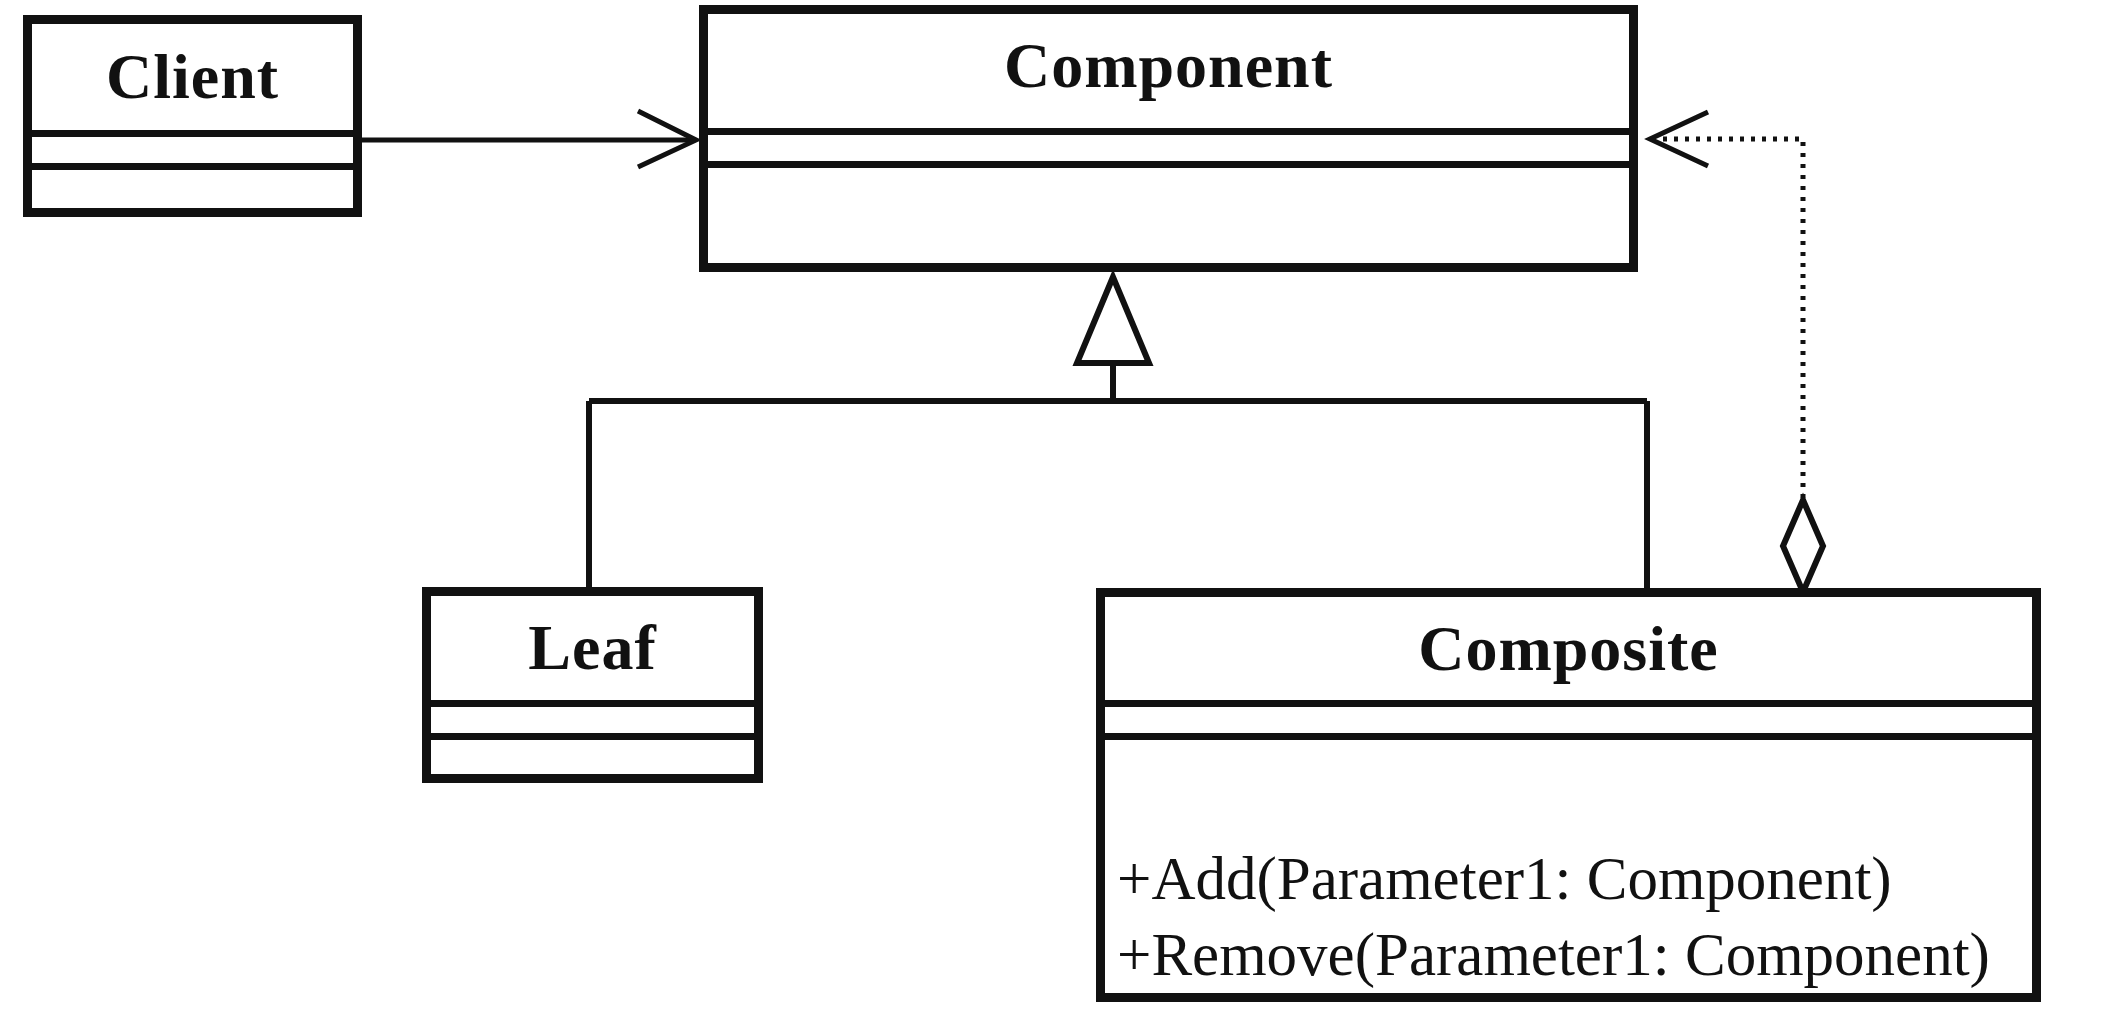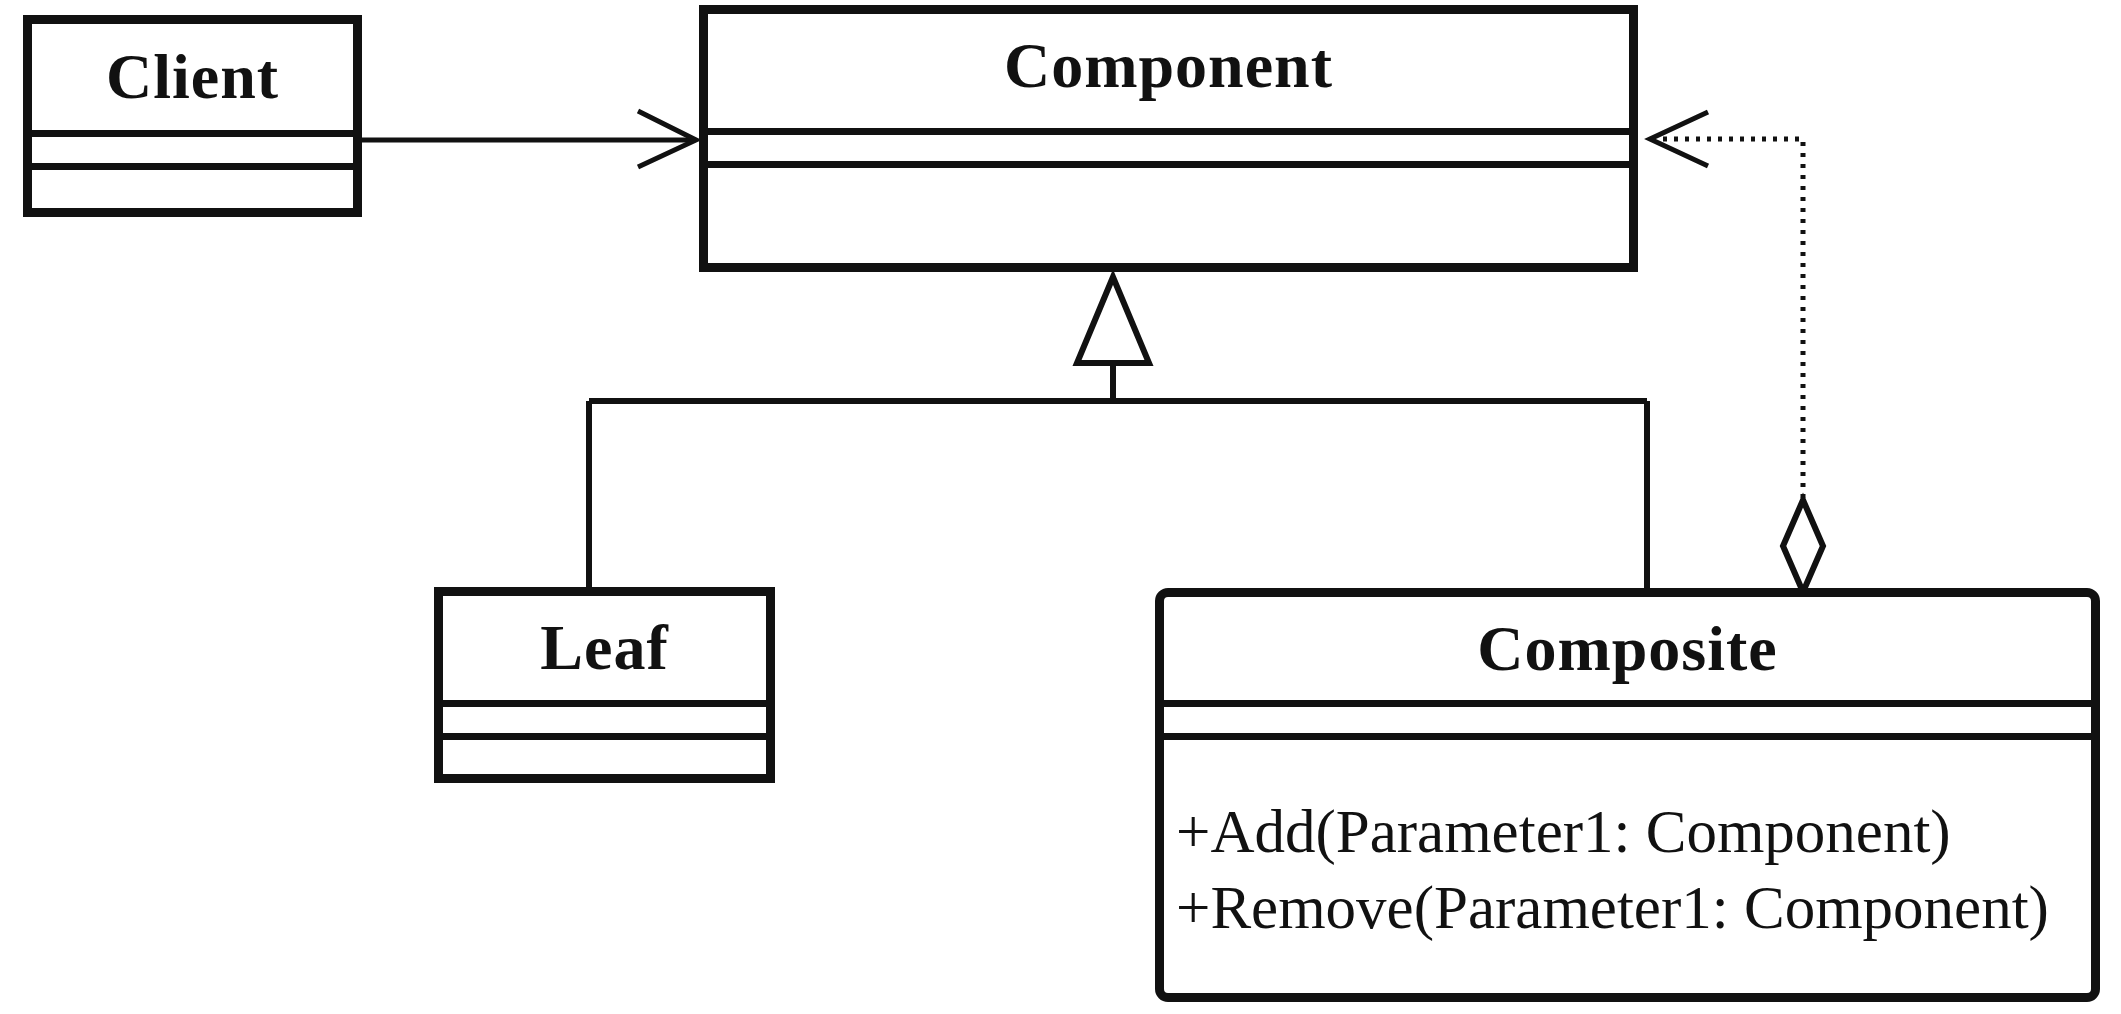--- a/index.html
+++ b/index.html
@@ -38,35 +38,35 @@
     box-sizing: border-box;
     height: 40px;
     border-top: 7px solid #111111;
     border-bottom: 7px solid #111111;
     flex: 0 0 auto;
   }
   .uml-methods {
     flex: 1 1 auto;
     display: flex;
     flex-direction: column;
-    justify-content: center;
+    justify-content: flex-end;
     font-size: 61px;
     line-height: 76px;
     padding: 6px 8px 0 12px;
     white-space: nowrap;
     overflow: hidden;
   }
   #class-client    { left: 23px;   top: 15px;  width: 339px; height: 202px; }
   #class-client    .uml-title { height: 106px; }
   #class-component { left: 699px;  top: 5px;   width: 939px; height: 267px; gap: 11px; }
   #class-component .uml-title { height: 103px; }
   #class-component .uml-methods { justify-content: center; padding-top: 0; }
-  #class-leaf      { left: 434px;  top: 587px; width: 341px; height: 196px; }
+  #class-leaf      { left: 422px;  top: 587px; width: 341px; height: 196px; }
   #class-leaf      .uml-title { height: 104px; }
-  #class-composite { left: 1155px; top: 588px; width: 945px; height: 414px; border-radius: 13px; }
+  #class-composite { left: 1096px; top: 588px; width: 945px; height: 414px; }
   #class-composite .uml-title { height: 103px; }
   .stroke-line { stroke: #111111; stroke-width: 5; fill: none; }
   .stroke-thick { stroke: #111111; stroke-width: 6; fill: none; }
   .stroke-dotted { stroke: #111111; stroke-width: 5; fill: none; stroke-dasharray: 4 7; }
   .shape-hollow { stroke: #111111; stroke-width: 6; fill: #ffffff; }
 </style>
 </head>
 <body>
 
 <div class="stage">

